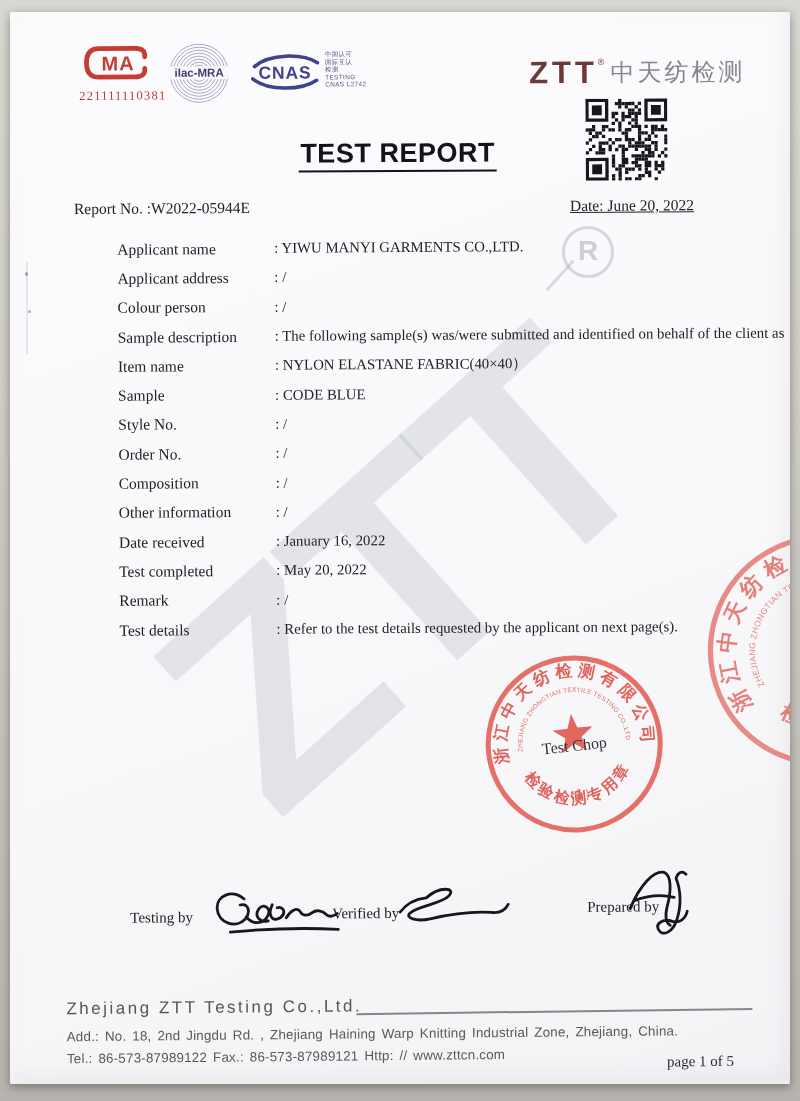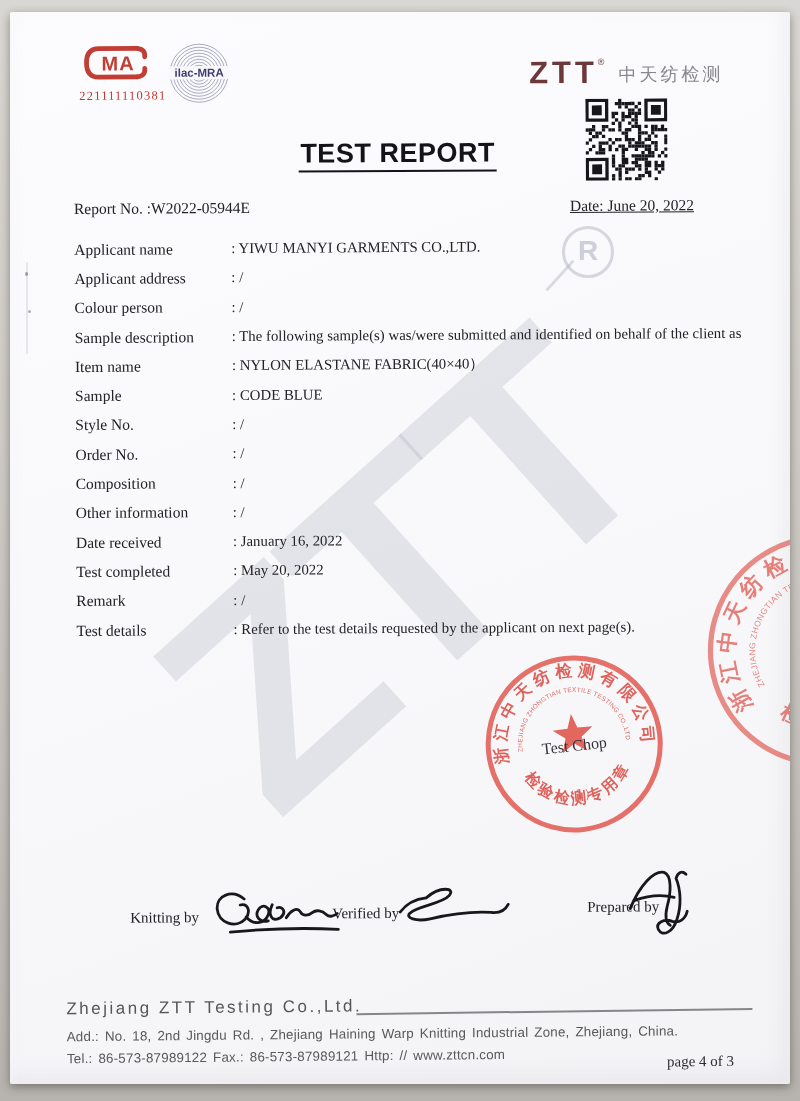--- a/index.html
+++ b/index.html
@@ -39,38 +39,38 @@
 
   
   .cma{position:absolute;left:72px;top:28px;width:80px;text-align:left;}
   .cma-num{color:#c0392f;font-size:12.5px;letter-spacing:1.2px;font-family:"Liberation Serif",serif;margin-top:1px;}
   .ilac{position:absolute;left:160px;top:28px;text-align:right;}
   .cnas{position:absolute;left:243px;top:38px;display:flex;align-items:flex-start;}
   .cnas-side{margin-left:5px;font-family:"Liberation Sans",sans-serif;font-size:6.4px;line-height:7.6px;color:#5a5a84;letter-spacing:.4px;}
   .ztt-logo{position:absolute;left:522px;top:44px;white-space:nowrap;}
   .ztt-logo .ztt-en{font-family:"Liberation Sans",sans-serif;font-weight:800;font-size:31px;color:#6d383a;letter-spacing:4px;}
   .ztt-logo .ztt-reg{font-family:"Liberation Sans",sans-serif;font-size:9px;color:#6d383a;vertical-align:18px;}
-  .ztt-logo .ztt-cn{font-family:"DejaVu Sans",sans-serif;font-size:18px;color:#87878d;letter-spacing:3px;margin-left:10px;vertical-align:2px;}
+  .ztt-logo .ztt-cn{font-family:"DejaVu Sans",sans-serif;font-size:24px;color:#87878d;letter-spacing:3px;margin-left:2px;vertical-align:2px;}
   .qr{position:absolute;left:578px;top:88px;}
 
   
   .title-row{position:absolute;left:0;top:126px;width:100%;text-align:center;}
   .title{
     display:inline-block;font-family:"Liberation Sans",sans-serif;font-weight:800;
     font-size:27px;letter-spacing:.5px;color:#141418;
     border-bottom:2.5px solid #141418;padding:0 2px 1px 2px;
   }
   .meta-row{position:absolute;left:0;top:186px;width:100%;font-size:15.5px;color:#222227;}
   .report-no{position:absolute;left:66px;}
   .report-date{position:absolute;left:562px;text-decoration:underline;}
 
   
   .field-list{position:absolute;left:66px;top:221px;width:700px;}
   .frow{display:flex;height:29.3px;align-items:center;white-space:nowrap;}
-  .flabel{width:157px;flex:none;font-size:15.5px;color:#222227;}
+  .flabel{width:157px;flex:none;font-size:15.5px;color:#222227;margin-left:43px;}
   .fvalue{font-size:14.8px;color:#222227;}
 
   
   .stamp-main{position:absolute;left:468px;top:638px;z-index:3;transform:rotate(-6deg);opacity:.9;}
   .stamp-edge{position:absolute;left:688px;top:516px;z-index:3;transform:rotate(-28deg);opacity:.72;}
 
   
   .sig-label{position:absolute;font-size:15px;color:#222227;z-index:2;}
   .sig{position:absolute;z-index:4;}
   .sig path{fill:none;stroke:#17171c;stroke-width:2.8;stroke-linecap:round;stroke-linejoin:round;}
@@ -118,20 +118,34 @@
             <circle cx="32" cy="32" r="17"></circle>
             <circle cx="32" cy="32" r="14"></circle>
           <circle cx="32" cy="32" r="11"></circle>
             <circle cx="32" cy="32" r="8"></circle>
         </g>
         <rect x="1" y="25" width="62" height="13" fill="#f9f9fb"></rect>
         <text x="32" y="35.5" text-anchor="middle" font-family="Liberation Sans, sans-serif" font-weight="700" font-size="11.5" fill="#3c3c72">ilac-MRA</text>
       </svg>
     </div>
 
+    <div class="cnas">
+      <svg width="70" height="42" viewBox="0 0 80 46">
+        <path d="M5 17 C 22 2, 60 2, 77 13" fill="none" stroke="#41418c" stroke-width="4" stroke-linecap="round"></path>
+        <path d="M3 31 C 20 45, 58 45, 76 33" fill="none" stroke="#41418c" stroke-width="4" stroke-linecap="round"></path>
+        <text x="40" y="31" text-anchor="middle" font-family="Liberation Sans, sans-serif" font-weight="800" font-size="20" fill="#41418c" letter-spacing="1">CNAS</text>
+      </svg>
+      <div class="cnas-side">
+        <div>中国认可</div>
+        <div>国际互认</div>
+        <div>检测</div>
+        <div>TESTING</div>
+        <div>CNAS L2742</div>
+      </div>
+    </div>
 
     <div class="ztt-logo">
       <span class="ztt-en">ZTT</span><span class="ztt-reg">®</span>
       <span class="ztt-cn">中天纺检测</span>
     </div>
 
     <svg id="qr" class="qr" width="82" height="82" viewBox="0 0 82.5 82.5">
         <rect x="33" y="0" width="3.3" height="3.3" fill="#16161b"></rect>
         <rect x="29.7" y="3.3" width="3.3" height="3.3" fill="#16161b"></rect>
         <rect x="33" y="3.3" width="3.3" height="3.3" fill="#16161b"></rect>
@@ -438,36 +452,36 @@
         <textPath href="#arcTop2" startOffset="50%" text-anchor="middle">浙江中天纺检测有限公司</textPath>
       </text>
       <text font-family="Liberation Sans, sans-serif" font-size="6.4" fill="rgba(219,72,63,.9)" letter-spacing="0.3">
         <textPath href="#arcEn2" startOffset="50%" text-anchor="middle">ZHEJIANG ZHONGTIAN TEXTILE TESTING CO.,LTD</textPath>
       </text>
       <text font-family="DejaVu Sans, sans-serif" font-size="15.5" font-weight="700" fill="rgba(219,72,63,.95)" letter-spacing="3">
         <textPath href="#arcBot2" startOffset="50%" text-anchor="middle">检验检测专用章</textPath>
       </text>
     </svg>
 
-    <span class="sig-label" style="left:118px;top:896px;">Knitting by</span>
+    <span class="sig-label" style="left:118px;top:896px;">Testing by</span>
     <svg class="sig" style="left:198px;top:872px;" width="132" height="58" viewBox="0 0 132 58">
       <path d="M34 14 C 22 4, 6 10, 7 24 C 8 38, 26 44, 35 34 C 41 27, 38 18, 30 20 M36 32 C 42 40, 54 40, 58 30 C 61 22, 52 18, 48 25 C 44 32, 50 38, 58 36 M62 20 C 57 30, 62 38, 70 33 C 76 29, 74 21, 67 23 M76 33 C 80 26, 87 22, 90 27 C 92 31, 97 32, 102 28 C 106 25, 112 26, 116 30 C 119 33, 124 32, 127 29"></path>
       <path d="M20 47 C 55 44, 95 43, 128 45" stroke-width="1.8"></path>
     </svg>
     <span class="sig-label" style="left:320px;top:893px;">Verified by</span>
     <svg class="sig" style="left:380px;top:870px;" width="124" height="52" viewBox="0 0 124 52">
       <path d="M8 30 C 14 22, 24 17, 34 16 C 48 4, 64 6, 57 14 C 50 22, 26 24, 18 31 C 12 36, 24 40, 38 37 C 60 32, 84 30, 99 31 C 108 32, 113 29, 116 23"></path>
     </svg>
     <span class="sig-label" style="left:533px;top:888px;margin-left:42px;">Prepared by</span>
     <svg class="sig" style="left:610px;top:852px;" width="80" height="80" viewBox="0 0 80 80">
       <path d="M8 46 C 18 22, 32 8, 42 10 C 50 13, 49 30, 45 44 C 43 52, 43 60, 48 63 M12 38 C 26 33, 40 32, 52 35 M54 16 C 59 28, 59 44, 55 56 C 51 70, 40 75, 36 67 C 33 60, 42 56, 50 59 C 57 61, 63 57, 65 49 M54 16 C 56 10, 60 8, 64 12"></path>
     </svg>
   </div>
 
   <div class="footer">
     <div class="f-company">Zhejiang ZTT Testing Co.,Ltd.</div>
     <div class="f-line"></div>
     <div class="f-address">Add.: No. 18,  2nd Jingdu Rd. ,  Zhejiang Haining Warp Knitting Industrial Zone,  Zhejiang,  China.</div>
     <div class="f-contact">Tel.: 86-573-87989122  Fax.: 86-573-87989121  Http: //  www.zttcn.com</div>
-    <div class="f-page">page 4 of 3</div>
+    <div class="f-page">page 1 of 5</div>
   </div>
 
 </div>
 
 </body></html>

